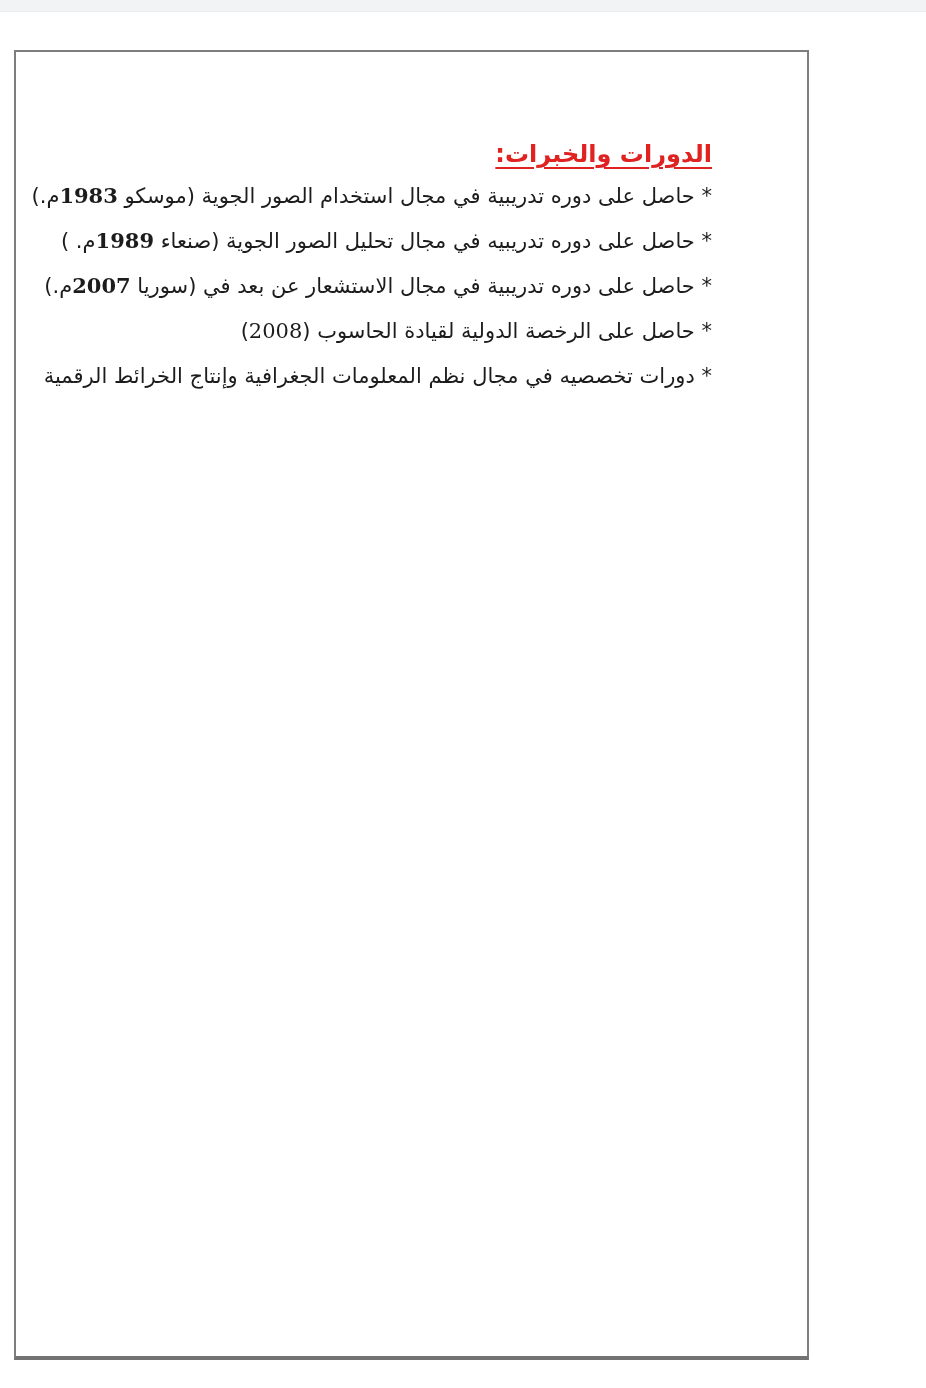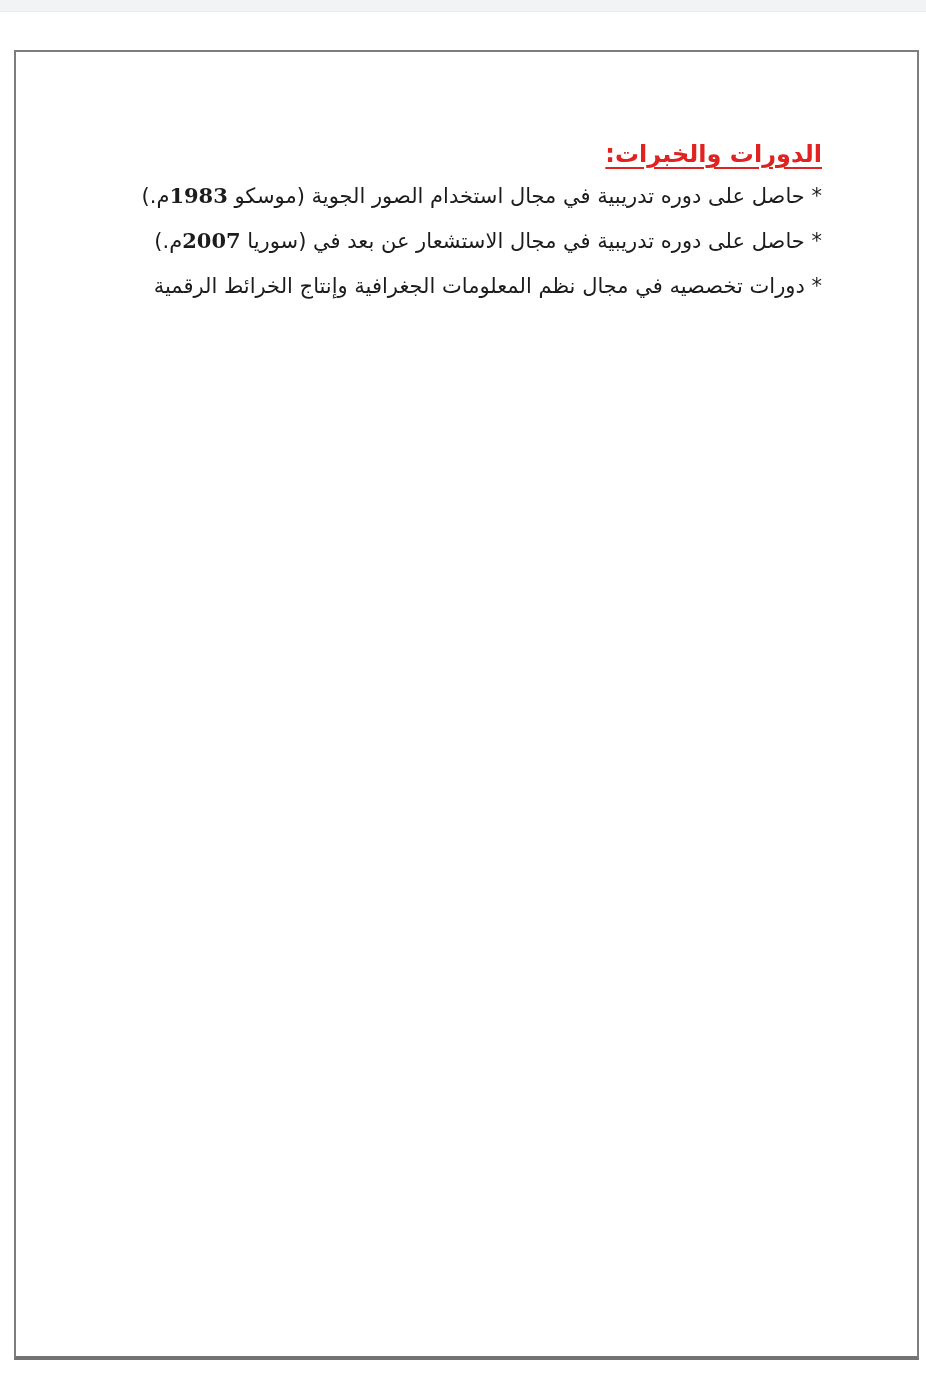--- a/index.html
+++ b/index.html
@@ -21,21 +21,21 @@
     width: 926px;
     height: 11px;
     background: #f2f3f4;
     border-bottom: 1px solid #ececec;
   }
   .page {
     position: absolute;
     top: 50px;
     left: 14px;
     box-sizing: border-box;
-    width: 905px;
+    width: 795px;
     height: 1310px;
     background: #ffffff;
     border: 2px solid #7e7e7e;
     border-bottom-width: 4px;
     border-bottom-color: #737373;
   }
   .content {
     position: absolute;
     top: 0; right: 0; left: 0;
     padding: 87px 95px 0 35px;
@@ -74,18 +74,20 @@
 </head>
 <body>
 
 <div class="screen">
   <div class="top-strip"></div>
   <div class="page">
     <div class="content">
       <h1 class="heading">الدورات والخبرات:</h1>
       <div class="items">
           <div class="item"><span class="seg">* حاصل على دوره تدريبية في مجال استخدام الصور الجوية (موسكو </span><span class="seg year-bold">1983</span><span class="seg">م.)</span></div>
+          <div class="item"><span class="seg">* حاصل على دوره تدريبيه في مجال تحليل الصور الجوية (صنعاء </span><span class="seg year-bold">1989</span><span class="seg">م. )</span></div>
           <div class="item"><span class="seg">* حاصل على دوره تدريبية في مجال الاستشعار عن بعد في (سوريا </span><span class="seg year-bold">2007</span><span class="seg">م.)</span></div>
+          <div class="item"><span class="seg">* حاصل على الرخصة الدولية لقيادة الحاسوب (</span><span class="seg year">2008</span><span class="seg">)</span></div>
           <div class="item"><span class="seg">* دورات تخصصيه في مجال نظم المعلومات الجغرافية وإنتاج الخرائط الرقمية</span></div>
         </div>
     </div>
   </div>
 </div>
 
 </body></html>

